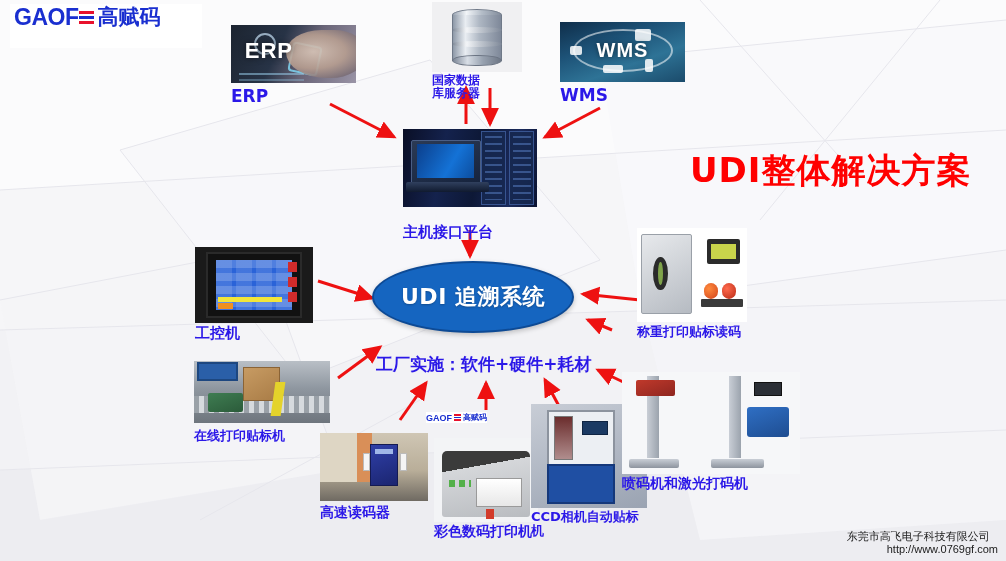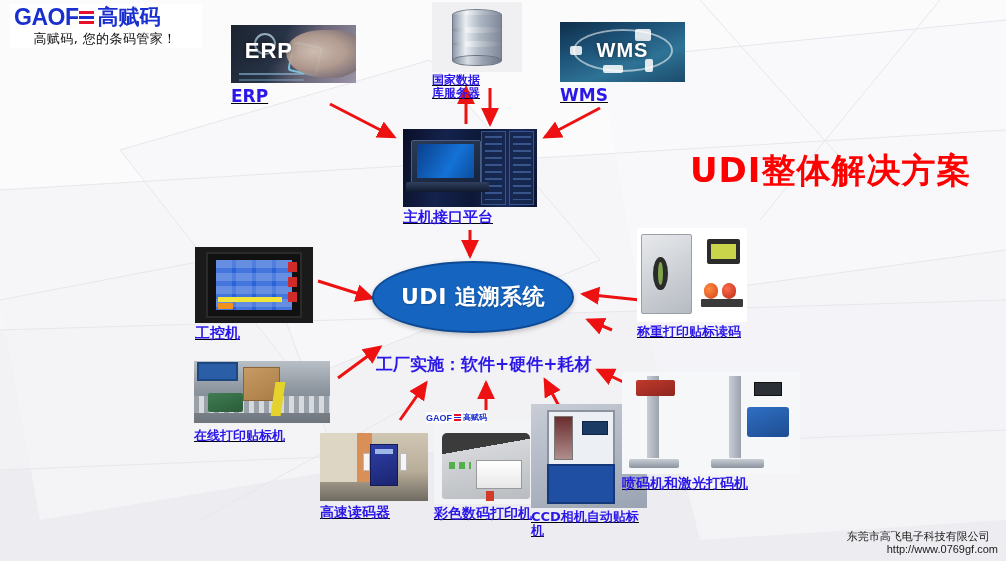--- a/index.html
+++ b/index.html
@@ -41,21 +41,21 @@
     font-family: "DejaVu Sans", sans-serif;
     font-weight: bold; font-size: 21px; color:#1a2fd0; line-height:24px;
   }
   .logo-tag {
     font-family:"DejaVu Sans", sans-serif;
     font-size: 13px; color:#111; text-align:center; width:182px;
     margin-top:1px; letter-spacing:0.4px;
   }
 
   
-  .node { position:absolute; z-index:5;text-decoration:underline; }
+  .node { position:absolute; z-index:5; }
   .node .thumb { position:relative; overflow:hidden; background:#e9eaee; }
   .node .cap {
     color:#2b18e8; font-weight:bold;
     font-family:"DejaVu Sans", sans-serif;
     line-height:1.05; margin-top:2px; white-space:pre-line;
   }
 
   
   .ph { width:100%; height:100%; position:relative; }
 
@@ -319,21 +319,20 @@
   <div class="logo">
     <div class="logo-row1">
       <span class="logo-gaof">GAOF</span>
       <span class="logo-bars">
         <i class="r"></i>
           <i class="b"></i>
           <i class="r"></i>
       </span>
       <span class="logo-cn">高赋码</span>
     </div>
-    <div class="logo-tag">高赋码, 您的条码管家！</div>
   </div>
 
   <div class="main-title">UDI整体解决方案</div>
 
   <div class="node" style="left:231px; top:25px; width:125px;">
     <div class="thumb" style="width:125px; height:58px;">
       <div class="ph ph-erp">
         <div class="ring"></div>
           <div class="hexes"></div>
           <div class="lines"></div>
@@ -376,21 +375,21 @@
     <div class="thumb" style="width:134px; height:78px;">
       <div class="ph ph-host">
         <div class="rack" style="left:58%; width:19%;"></div>
         <div class="rack" style="left:79%; width:19%;"></div>
         <div class="lap">
             <div class="lapscr"></div>
           </div>
         <div class="base"></div>
       </div>
     </div>
-    <div class="cap" style="font-size:15px; margin-top:3px;">主机接口平台</div>
+    <div class="cap" style="font-size:15px; margin-top:18px;">主机接口平台</div>
   </div>
 
   <div class="udi-ellipse" style="left:372px; top:261px; width:202px; height:72px;">
     <span>UDI 追溯系统</span>
   </div>
 
   <div class="factory-line">工厂实施：软件+硬件+耗材</div>
 
   <div class="node" style="left:195px; top:247px; width:118px;">
     <div class="thumb" style="width:118px; height:76px;">
@@ -450,21 +449,21 @@
   <div class="mini-logo" style="left:426px; top:412px;">
     <span class="g">GAOF</span>
     <span class="bars">
         <i class="r"></i>
         <i class="b"></i>
         <i class="r"></i>
       </span>
     <span class="c">高赋码</span>
   </div>
 
-  <div class="node" style="left:434px; top:420px; width:104px;">
+  <div class="node" style="left:434px; top:438px; width:104px;">
     <div class="thumb" style="width:104px; height:84px; background:#f3f4f6;">
       <div class="ph ph-prn">
         <div class="body"></div>
           <div class="led"></div>
           <div class="slot"></div>
           <div class="red"></div>
       </div>
     </div>
     <div class="cap" style="font-size:14px; margin-top:2px;">彩色数码打印机</div>
   </div>

